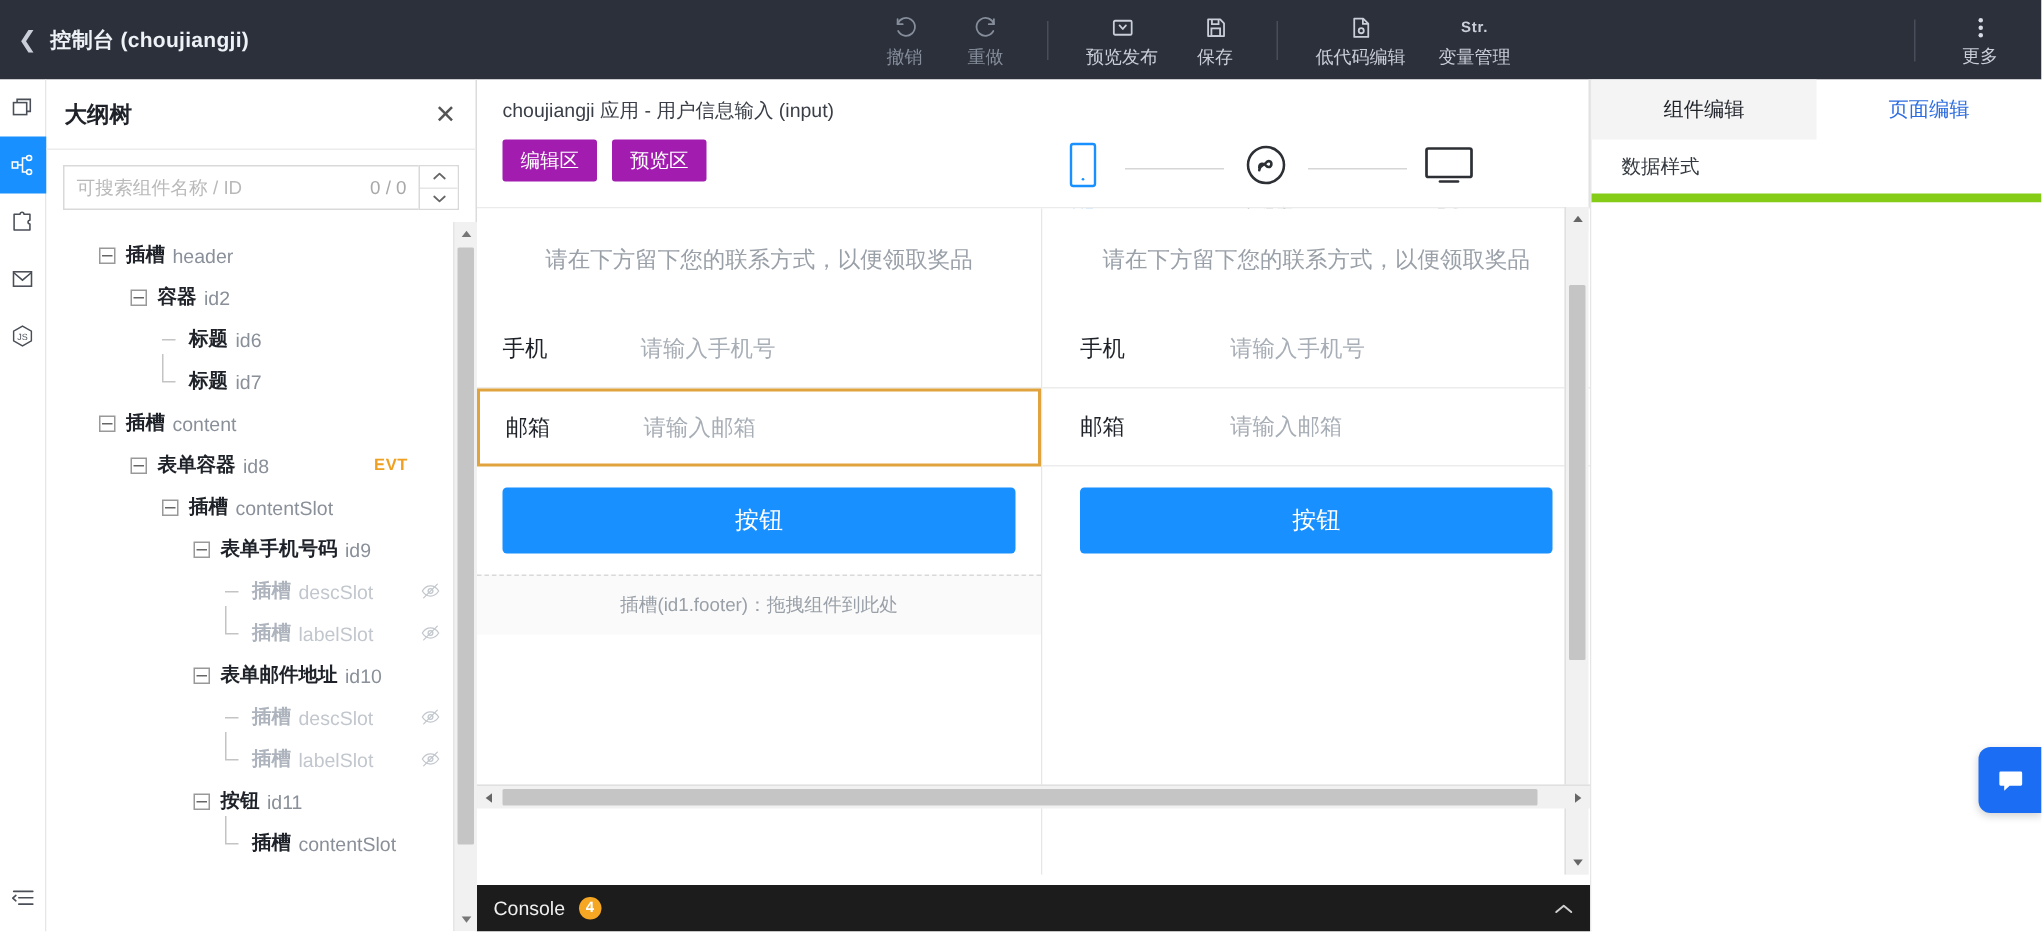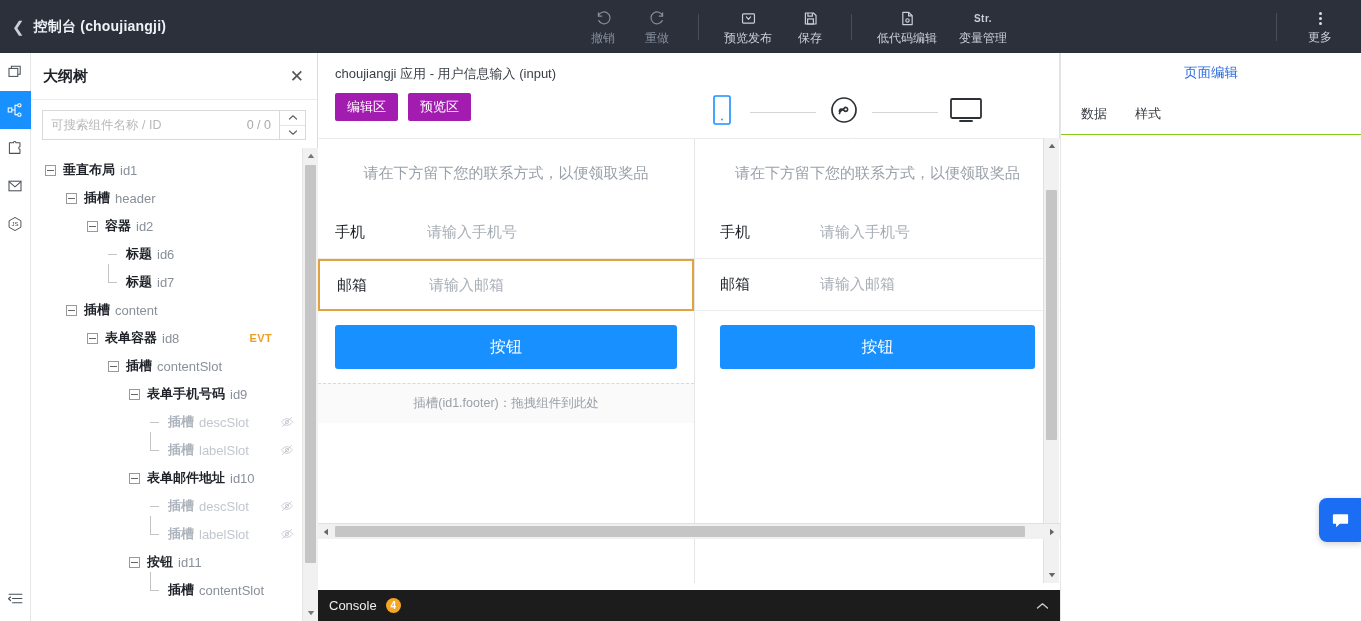--- a/index.html
+++ b/index.html
@@ -247,22 +247,22 @@
     background: #fff; border-left: 1px solid #e6e6e6;
   }
   .rp-tabs { height: 40px; display: flex; }
   .rp-tab {
     flex: 1; display: flex; align-items: center; justify-content: center;
     font-size: 13.5px; cursor: pointer; color: #1f2329;
   }
   .rp-tab.active { background: #f4f4f5; }
   .rp-tab.link { color: #2b6ce0; }
   .rp-sub {
-    height: 42px; display: flex; align-items: center; gap: 28px; padding-left: 20px;
-    border-bottom: 1px solid #84cc16;
+    height: 42px; display: flex; align-items: center; padding-left: 20px;
+    border-bottom: 6px solid #84cc16;
   }
   .rp-subtab { font-size: 13px; color: #33383f; cursor: pointer; }
   .rp-body { height: 485px; background: #fff; }
 
   
   .chat-fab {
     position: absolute; right: 0; top: 498px; width: 42px; height: 44px;
     background: #1b6ef3; border-radius: 8px 0 0 8px;
     display: flex; align-items: center; justify-content: center; cursor: pointer;
     box-shadow: 0 2px 6px rgba(0,0,0,.18);
@@ -416,27 +416,20 @@
         <div class="spin-btn">
           <svg width="10" height="7" viewBox="0 0 10 7" fill="none" stroke="#666" stroke-width="1.2">
             <path d="M1.5 2 5 5.2 8.5 2" stroke-linecap="round" stroke-linejoin="round"></path>
             </svg>
         </div>
       </div>
     </div>
 
     <div class="tree-body">
       <div class="tree-scroll" id="tree-scroll">
-          <div class="tnode" style="padding-left: 14px;">
-            <span class="tbox">
-              <i></i>
-            </span>
-            <span class="tname">垂直布局</span>
-            <span class="tid">id1</span>
-          </div>
           <div class="tnode" style="padding-left: 35px;">
             <span class="tbox">
               <i></i>
             </span>
             <span class="tname">插槽</span>
             <span class="tid">header</span>
           </div>
           <div class="tnode" style="padding-left: 56px;">
             <span class="tbox">
               <i></i>
@@ -676,20 +669,21 @@
     <span class="console-badge">4</span>
     <span class="console-chev">
       <svg width="13" height="8" viewBox="0 0 13 8" fill="none" stroke="#cfcfcf" stroke-width="1.3">
         <path d="M1.5 6 6.5 1.8 11.5 6" stroke-linecap="round" stroke-linejoin="round"></path>
         </svg>
     </span>
   </div>
 
   <div class="right-panel">
     <div class="rp-tabs">
+      <div class="rp-tab active">组件编辑</div>
       <div class="rp-tab link">页面编辑</div>
     </div>
     <div class="rp-sub">
       <span class="rp-subtab">数据</span>
       <span class="rp-subtab">样式</span>
     </div>
     <div class="rp-body"></div>
   </div>
 
   <div class="chat-fab">

